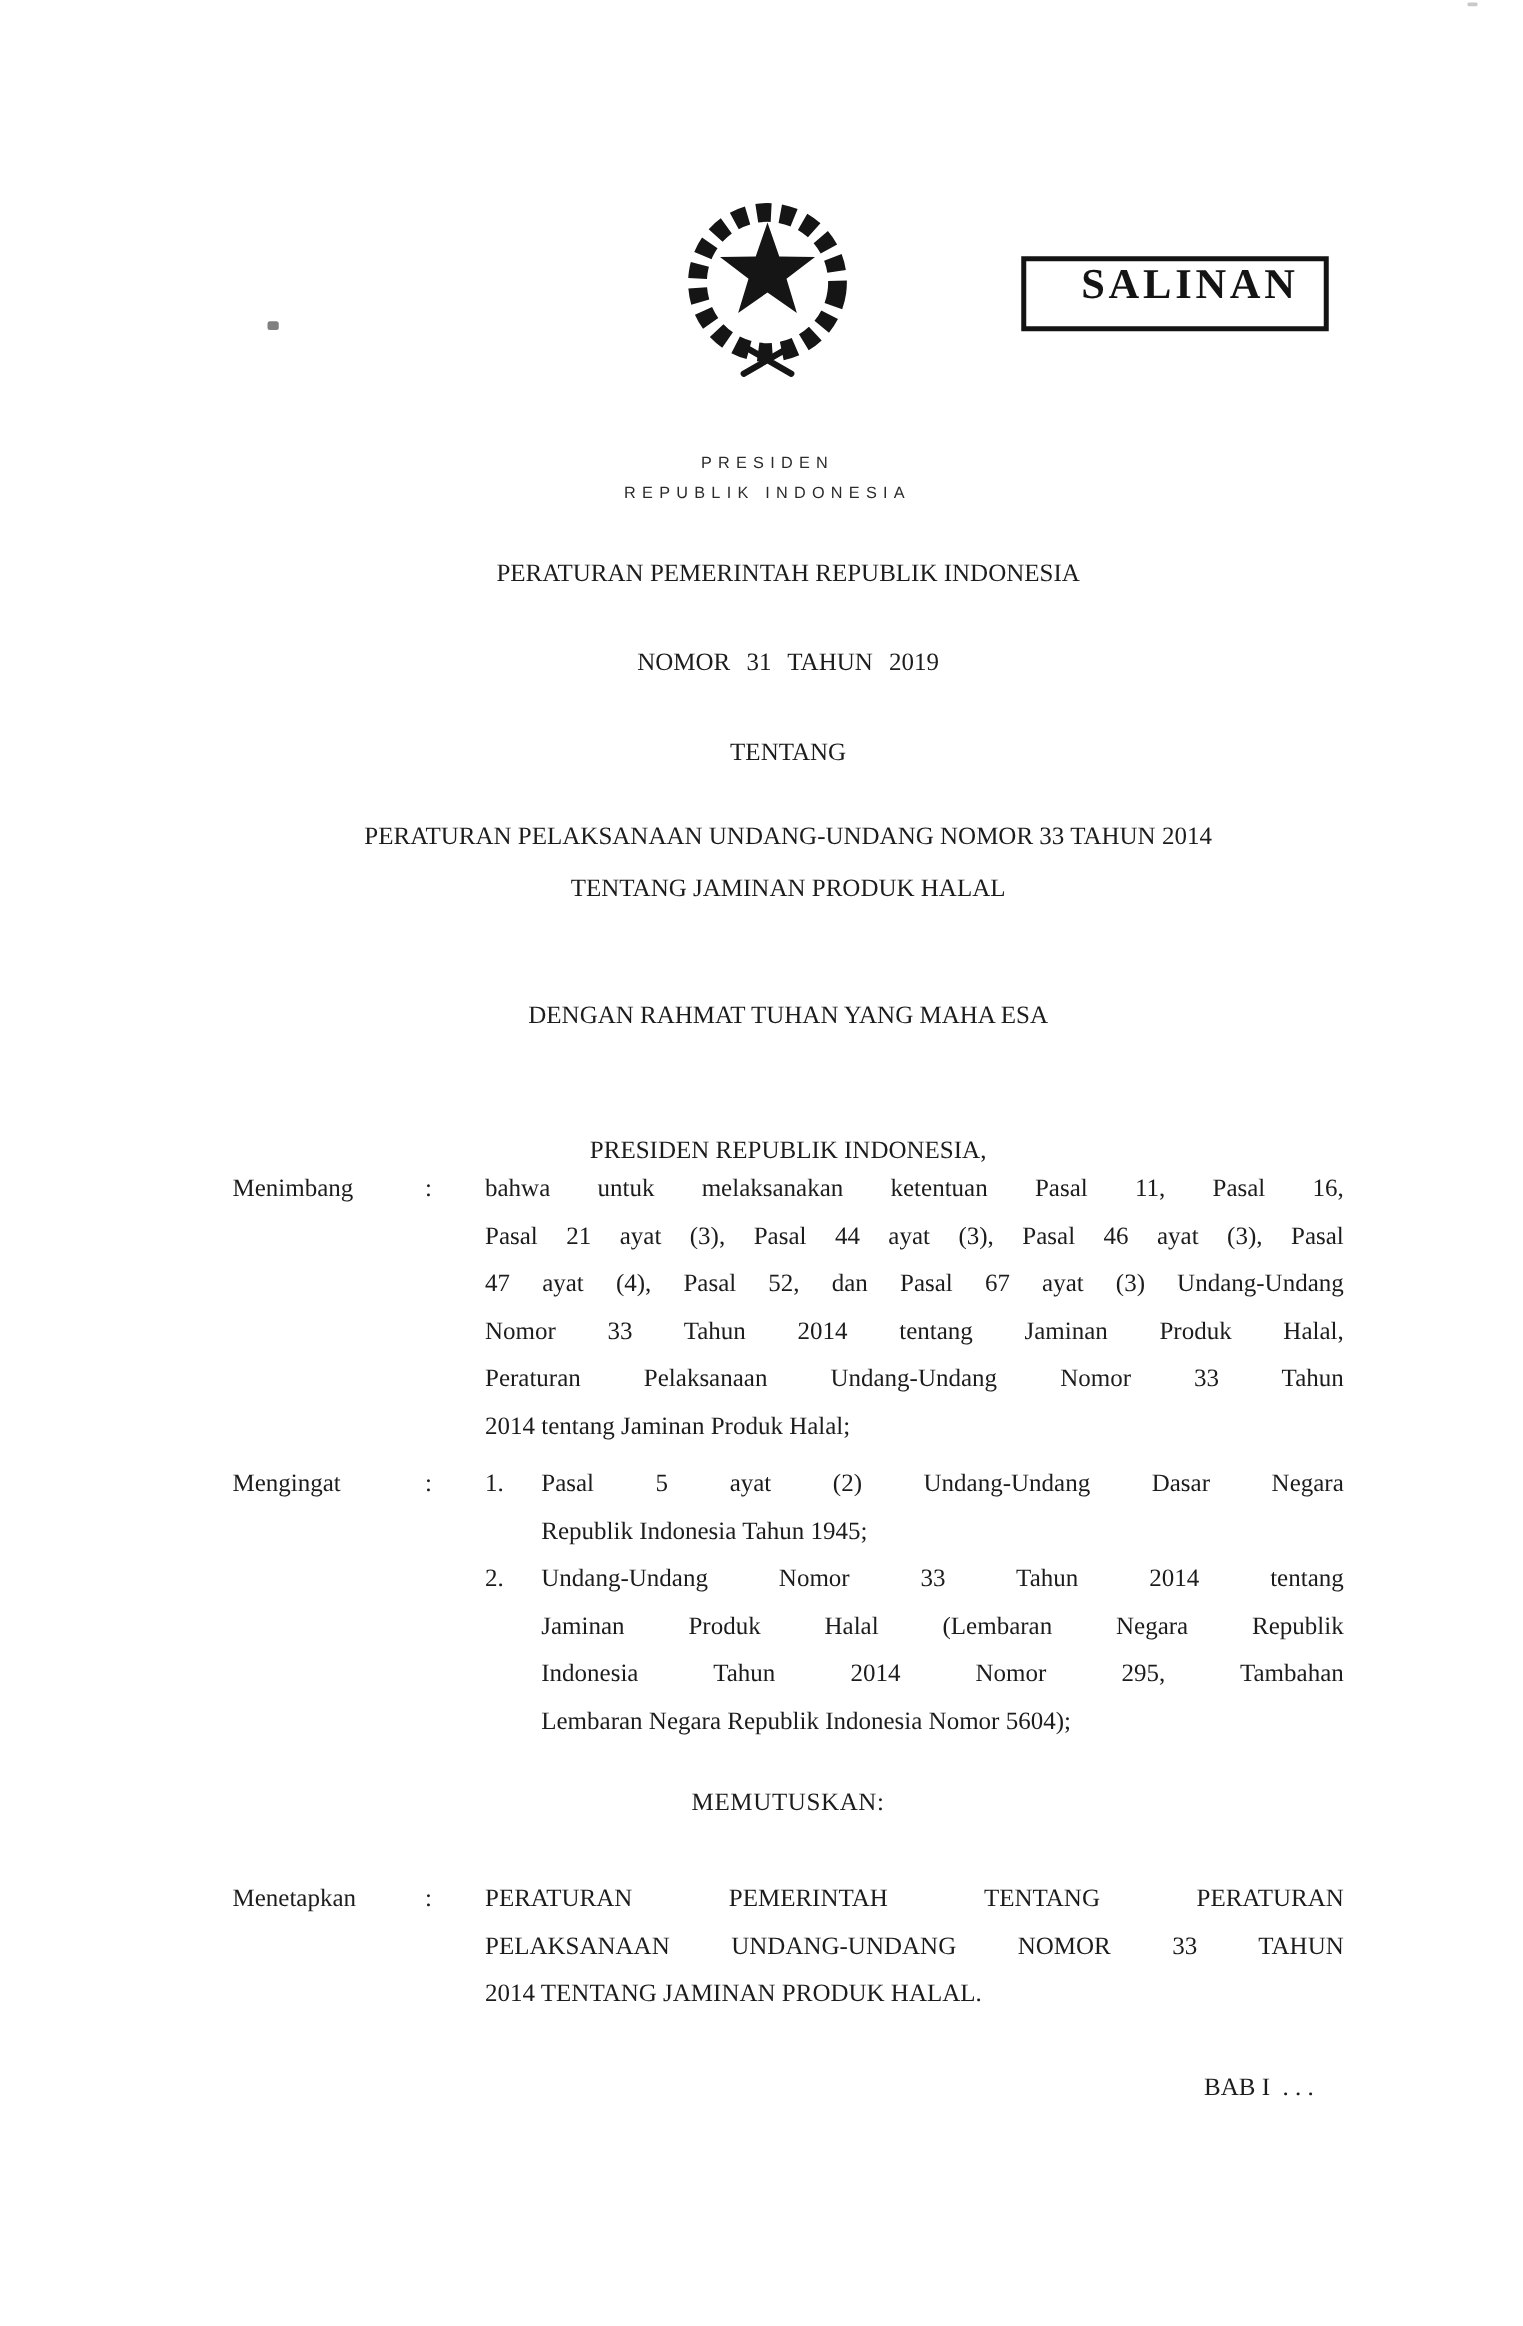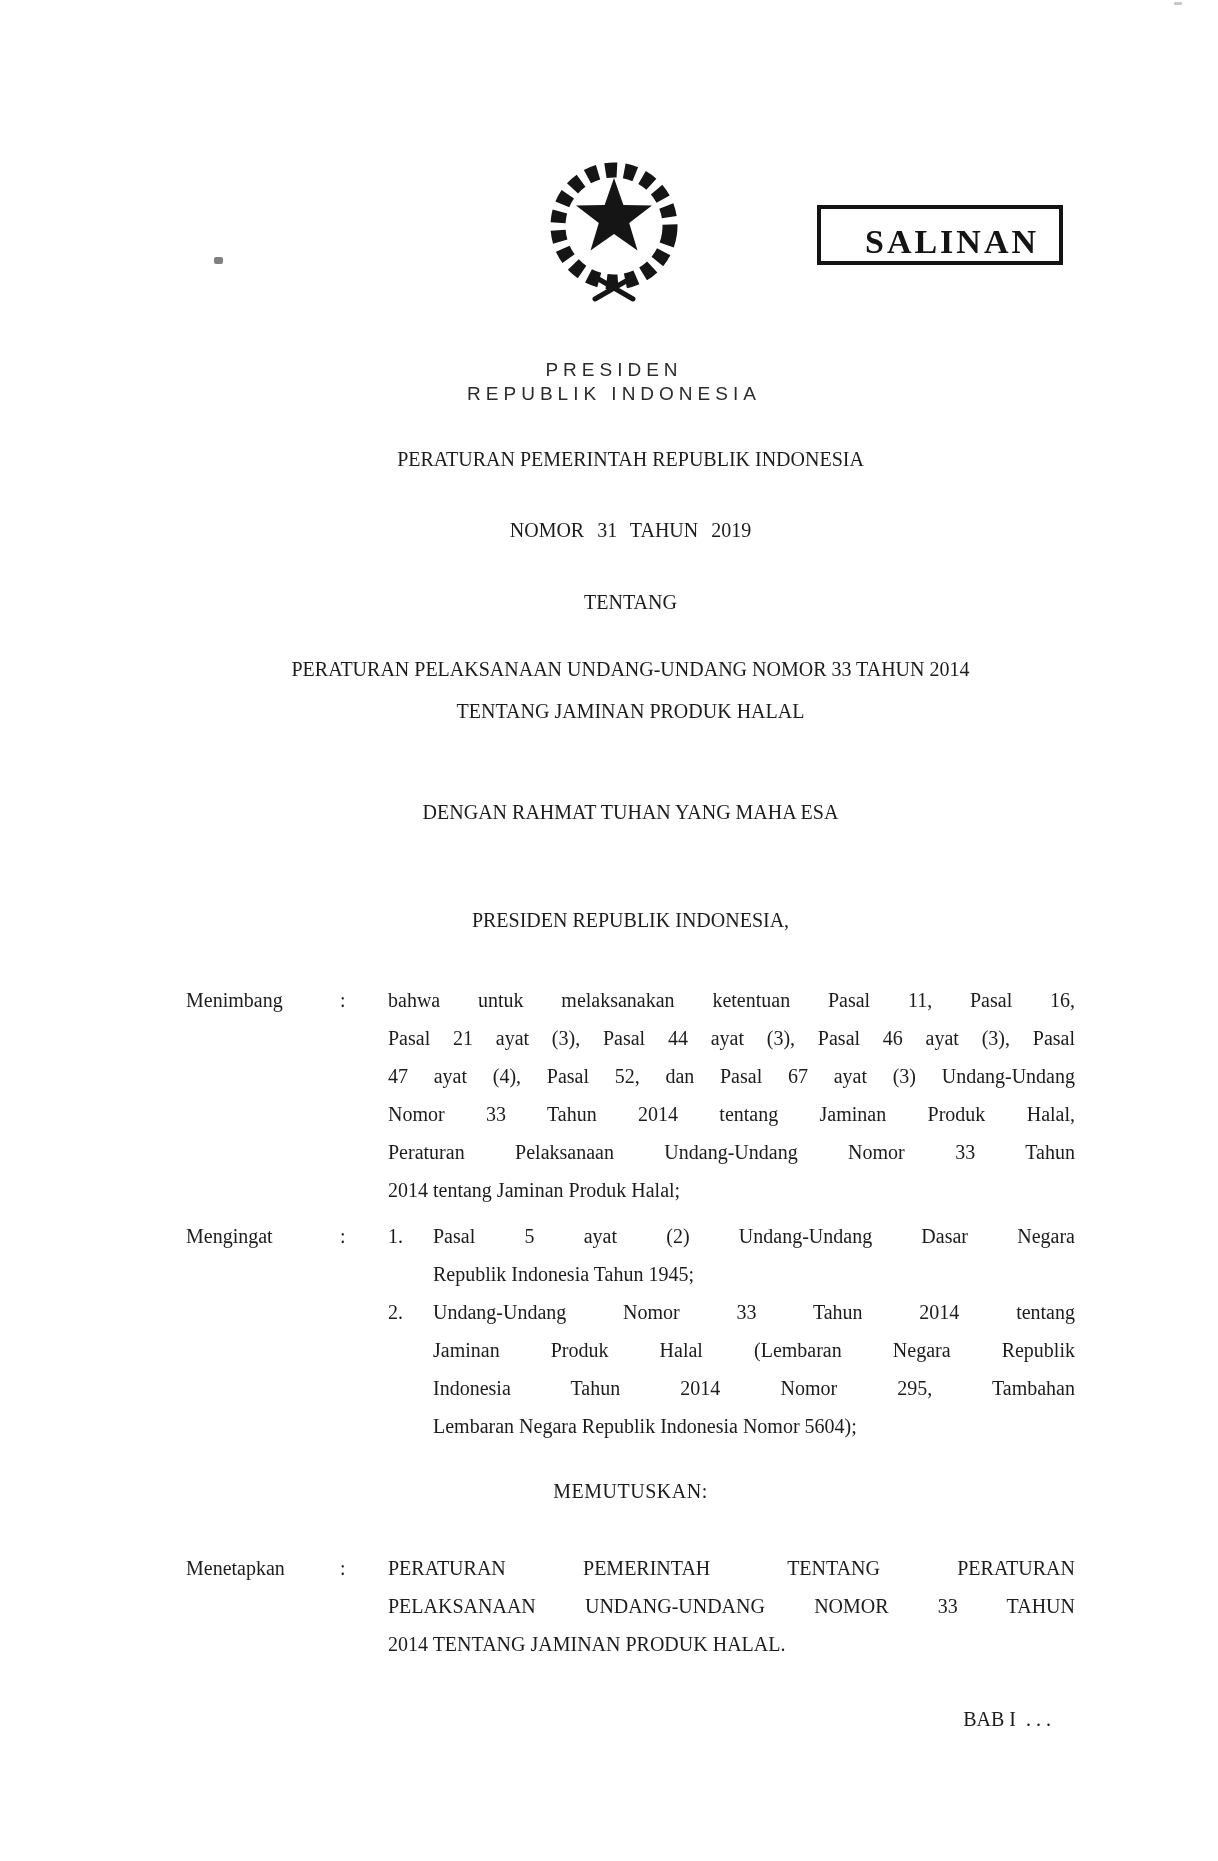--- a/index.html
+++ b/index.html
@@ -19,38 +19,38 @@
     left: 537px;
     top: 148px;
   }
   .letterhead-text {
     position: absolute;
     left: 614px;
     top: 358px;
     transform: translateX(-50%);
     text-align: center;
     font-family: "Liberation Sans", sans-serif;
-    font-size: 19px;
+    font-size: 13px;
     line-height: 24px;
     letter-spacing: 5px;
     color: #2b2b2b;
     white-space: nowrap;
   }
 
   
   .stamp {
     position: absolute;
     left: 817px;
     top: 205px;
     width: 246px;
     height: 60px;
     border: 4px solid #141414;
     box-sizing: border-box;
     display: flex;
-    align-items: flex-end;
+    align-items: flex-start;
     justify-content: center;
     font-family: "Liberation Serif", serif;
     font-weight: bold;
     font-size: 34px;
     letter-spacing: 3px;
     color: #141414;
     padding-left: 24px;
   }
 
   
@@ -77,21 +77,21 @@
   .t-tentang   { margin-top: 48px; line-height: 24px; }
   .t-subject   { margin-top: 34px; line-height: 42px; }
   .p-grace     { margin-top: 68px; line-height: 24px; }
   .p-authority { margin-top: 84px; line-height: 24px; }
 
   .row {
     display: grid;
     grid-template-columns: 154px 48px 687px;
     align-items: start;
   }
-  .row-considering { margin-top: 49px; }
+  .row-considering { }
   .row-recalling   { margin-top: 8px; }
   .row-enacting    { margin-top: 46px; }
   .row-label, .row-colon { line-height: 38px; }
 
   .line { line-height: 38px; white-space: nowrap; }
   .line.j {
     white-space: normal;
     text-align: justify;
     text-align-last: justify;
     text-justify: inter-word;

